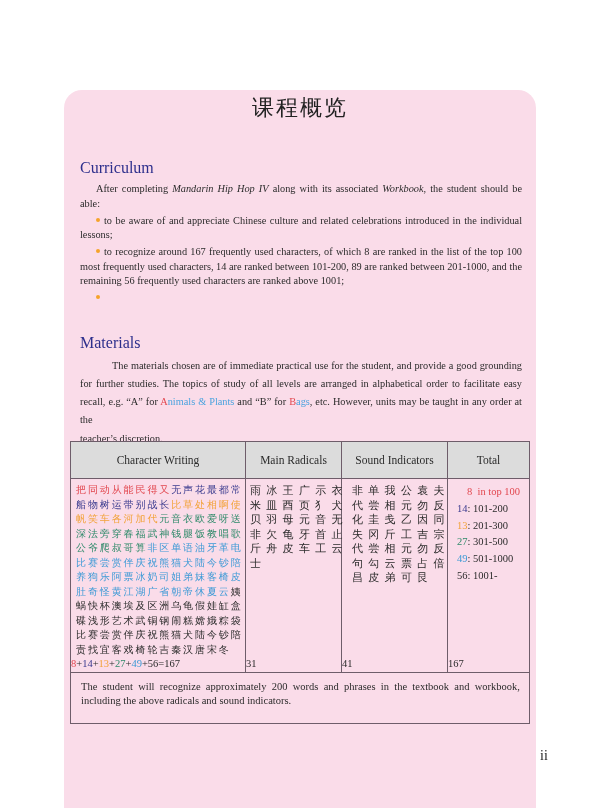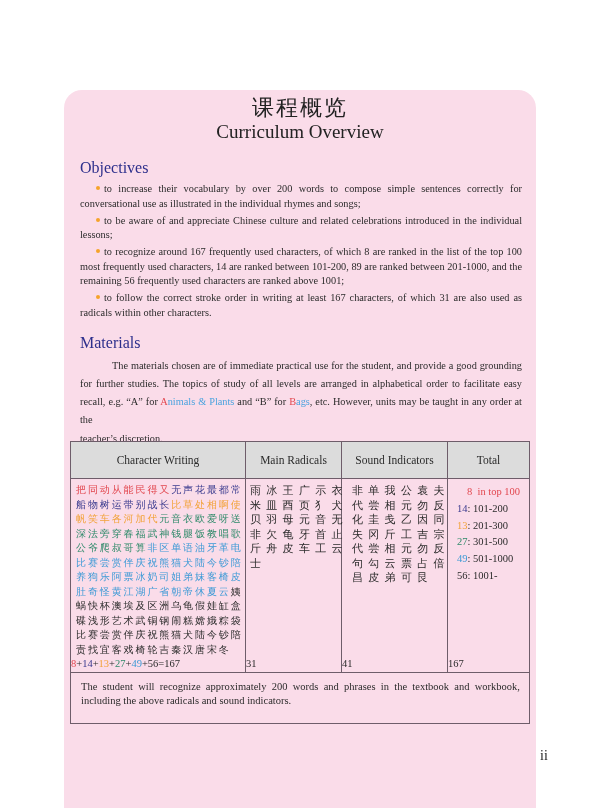--- a/index.html
+++ b/index.html
@@ -80,29 +80,28 @@
   .page-number {
     position:absolute; left:540px; top:748px; font-size:14px; color:#222;
   }
 </style>
 </head>
 <body>
 
 <div class="panel">
 
   <div class="title-cn">课程概览</div>
-  <div class="title-en">Curriculum Overview</div>
 
-  <div class="section-heading obj-heading">Objectives</div>
+  <div class="section-heading obj-heading">Curriculum</div>
 
   <div class="obj-body">
-    <p><span class="bullet"></span><span>to increase their vocabulary by over 200 words to compose simple sentences correctly for conversational use as illustrated in the individual rhymes and songs;</span></p>
+    <p><span>After completing </span><i>Mandarin Hip Hop IV</i><span> along with its associated </span><i>Workbook</i><span>, the student should be able:</span></p>
     <p><span class="bullet"></span><span>to be aware of and appreciate Chinese culture and related celebrations introduced in the individual lessons;</span></p>
     <p><span class="bullet"></span><span>to recognize around 167 frequently used characters, of which 8 are ranked in the list of the top 100 most frequently used characters, 14 are ranked between 101-200, 89 are ranked between 201-1000, and the remaining 56 frequently used characters are ranked above 1001;</span></p>
-    <p><span class="bullet"></span><span>to follow the correct stroke order in writing at least 167 characters, of which 31 are also used as radicals within other characters.</span></p>
+    <p><span class="bullet"></span></p>
   </div>
 
   <div class="section-heading mat-heading">Materials</div>
 
   <p class="mat-body"><span>The materials chosen are of immediate practical use for the student, and provide a good grounding for further studies.  The topics of study of all levels are arranged in alphabetical order to facilitate easy recall, e.g. “A” for </span><span class="c-red">A</span><span class="c-blue-link">nimals &amp; Plants</span><span> and “B” for </span><span class="c-red">B</span><span class="c-blue-link">ags</span><span>, etc.  However, units may be taught in any order at the</span><span class="last-line" style="text-indent:0">teacher’s discretion.</span></p>
 
   <table class="curriculum">
     <colgroup>
       <col style="width:175px">
         <col style="width:96px">

